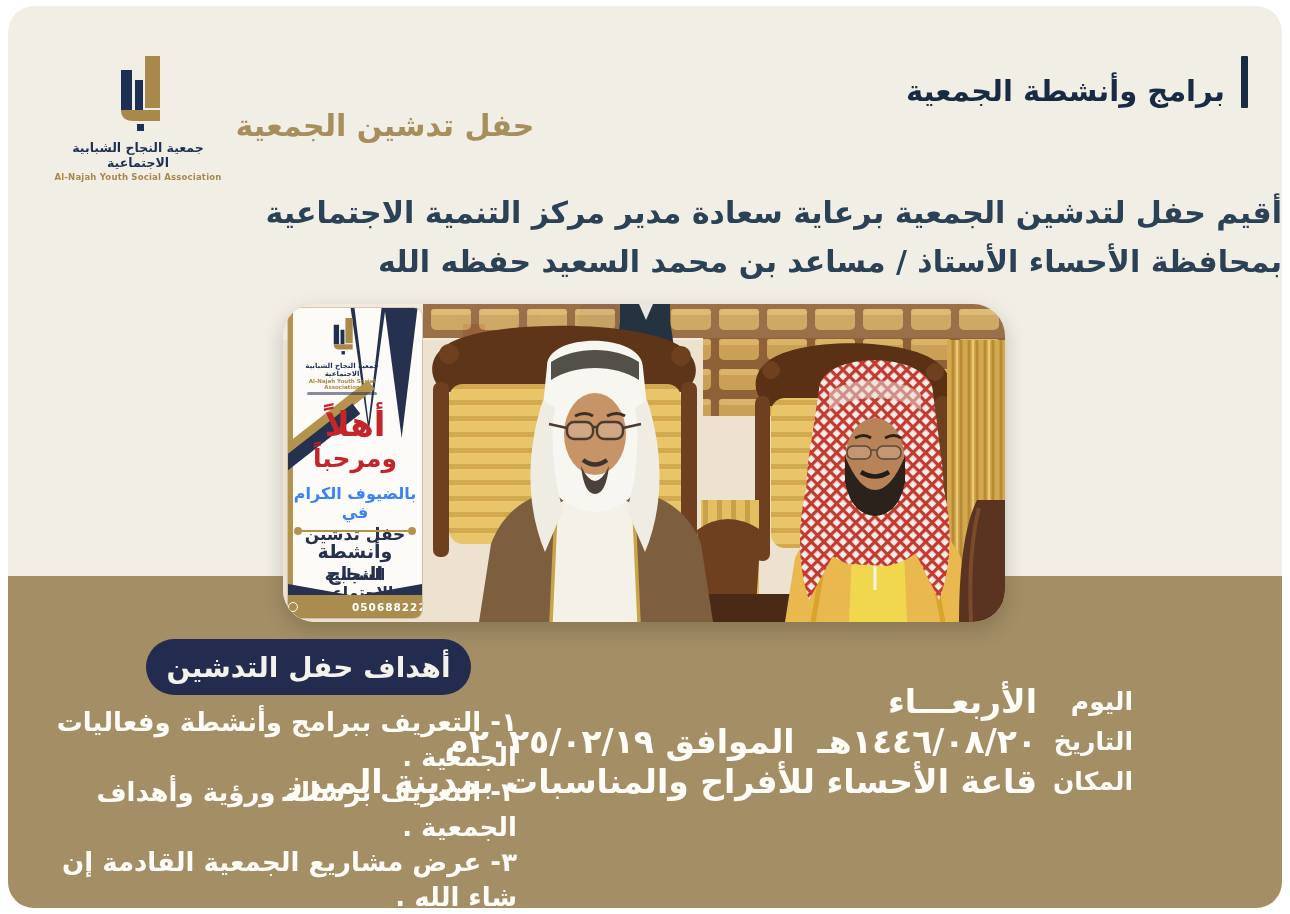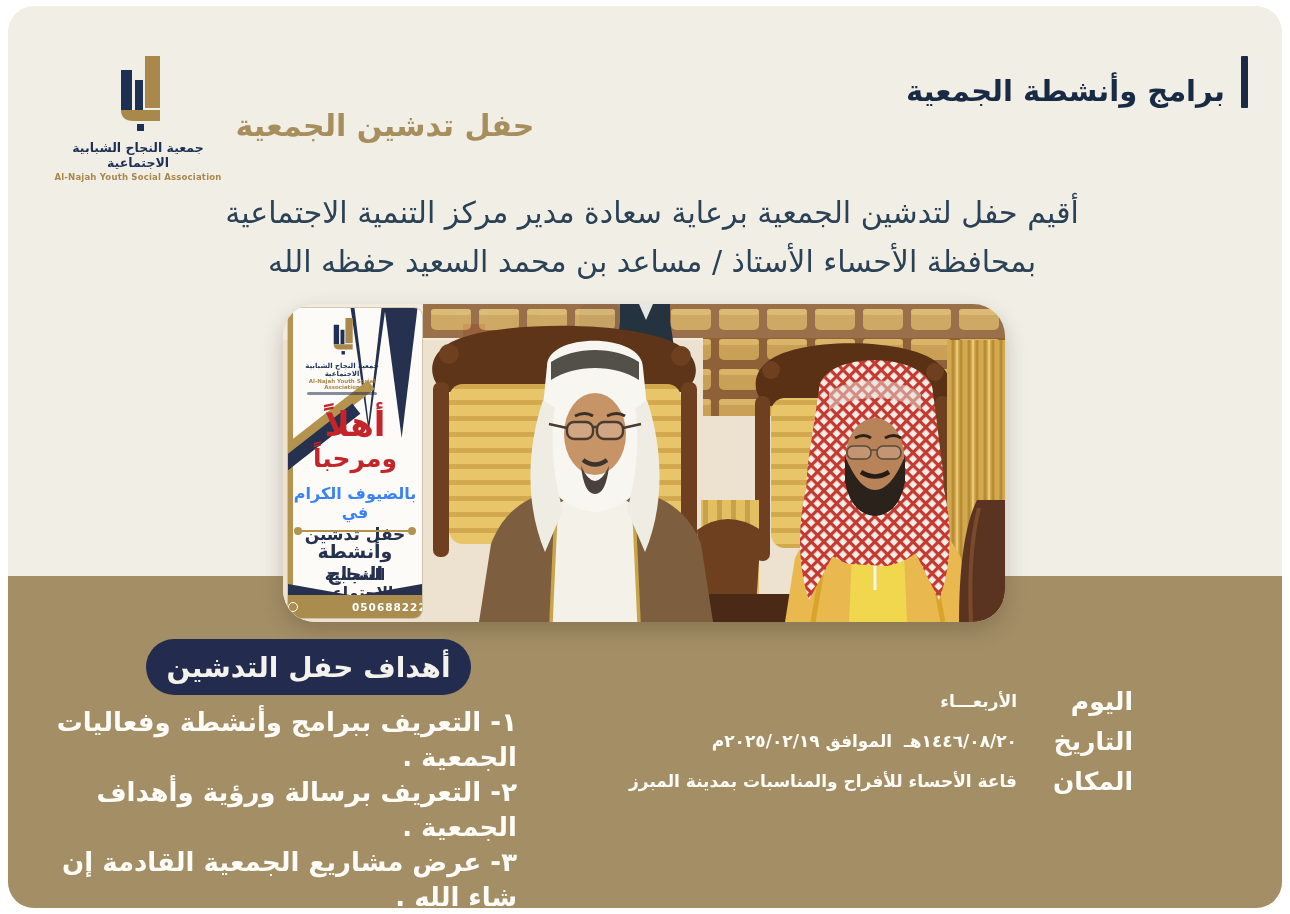--- a/index.html
+++ b/index.html
@@ -10,22 +10,22 @@
   
   .hdr-right{position:absolute;top:50px;right:34px;display:flex;align-items:flex-end;direction:ltr;}
   .hdr-right .txt{font-size:29px;font-weight:700;color:#182a44;letter-spacing:.2px;}
   .hdr-right .bar{width:7px;height:52px;background:#182a44;margin-left:16px;border-radius:1px;}
   .logo-block{position:absolute;left:42px;top:48px;width:176px;text-align:center;}
   .logo-block .ar{font-size:12.5px;font-weight:700;color:#1d2f52;margin-top:4px;}
   .logo-block .en{font-size:8.5px;font-weight:700;color:#a9884c;margin-top:2px;letter-spacing:.2px;}
   .event-title{position:absolute;left:212px;top:62px;width:330px;text-align:center;
     font-size:30px;font-weight:600;color:#a78e5d;direction:rtl;margin-top:40px;}
   
-  .intro{position:absolute;left:7px;top:182px;width:100%;text-align:center;direction:rtl;
-    color:#2b4156;font-size:30px;font-weight:400;line-height:49px;}
+  .intro{position:absolute;left:0;top:182px;width:100%;direction:rtl;
+    color:#2b4156;font-size:30px;font-weight:700;line-height:49px;}
   
   .photo{position:absolute;left:275px;top:298px;width:722px;height:318px;border-radius:32px;
     overflow:hidden;box-shadow:0 8px 20px rgba(60,50,30,.25);background:#ece2cf;}
   .photo svg.scene{position:absolute;left:0;top:0;}
   
   .banner{position:absolute;left:5px;top:4px;width:134px;height:310px;background:#fcfbf8;
     border-radius:8px;overflow:hidden;box-shadow:0 0 0 1px rgba(120,100,60,.25);}
   .b-goldedge{position:absolute;left:0;top:0;width:5px;height:100%;background:#b4934e;}
   .b-pennant{position:absolute;top:-4px;}
   .b-pen-navy{left:96px;width:34px;height:134px;background:#26304f;
@@ -67,21 +67,21 @@
   
   .pill{position:absolute;left:138px;top:633px;width:325px;height:56px;border-radius:28px;
     background:#232c4e;color:#f4f2ec;display:flex;align-items:center;justify-content:center;
     font-size:28px;font-weight:700;direction:rtl;}
   .obj-list{position:absolute;left:14px;top:699px;width:495px;direction:rtl;text-align:right;
     color:#fdfcf7;font-size:26px;font-weight:600;line-height:35px;}
   
   .details{position:absolute;right:149px;top:679px;direction:rtl;color:#fdfcf7;}
   .details .row{display:flex;align-items:flex-start;margin-bottom:7px;line-height:33px;}
   .details .lbl{min-width:84px;font-size:25px;font-weight:700;}
-  .details .val{font-size:17px;font-weight:600;margin-right:32px;white-space:nowrap;}
+  .details .val{font-size:33px;font-weight:600;margin-right:12px;white-space:nowrap;}
 </style>
 </head>
 <body>
 
 <div class="card">
   <div class="tan-band"></div>
 
   <div class="hdr-right">
     <div class="txt">برامج وأنشطة الجمعية</div>
     <div class="bar"></div>

